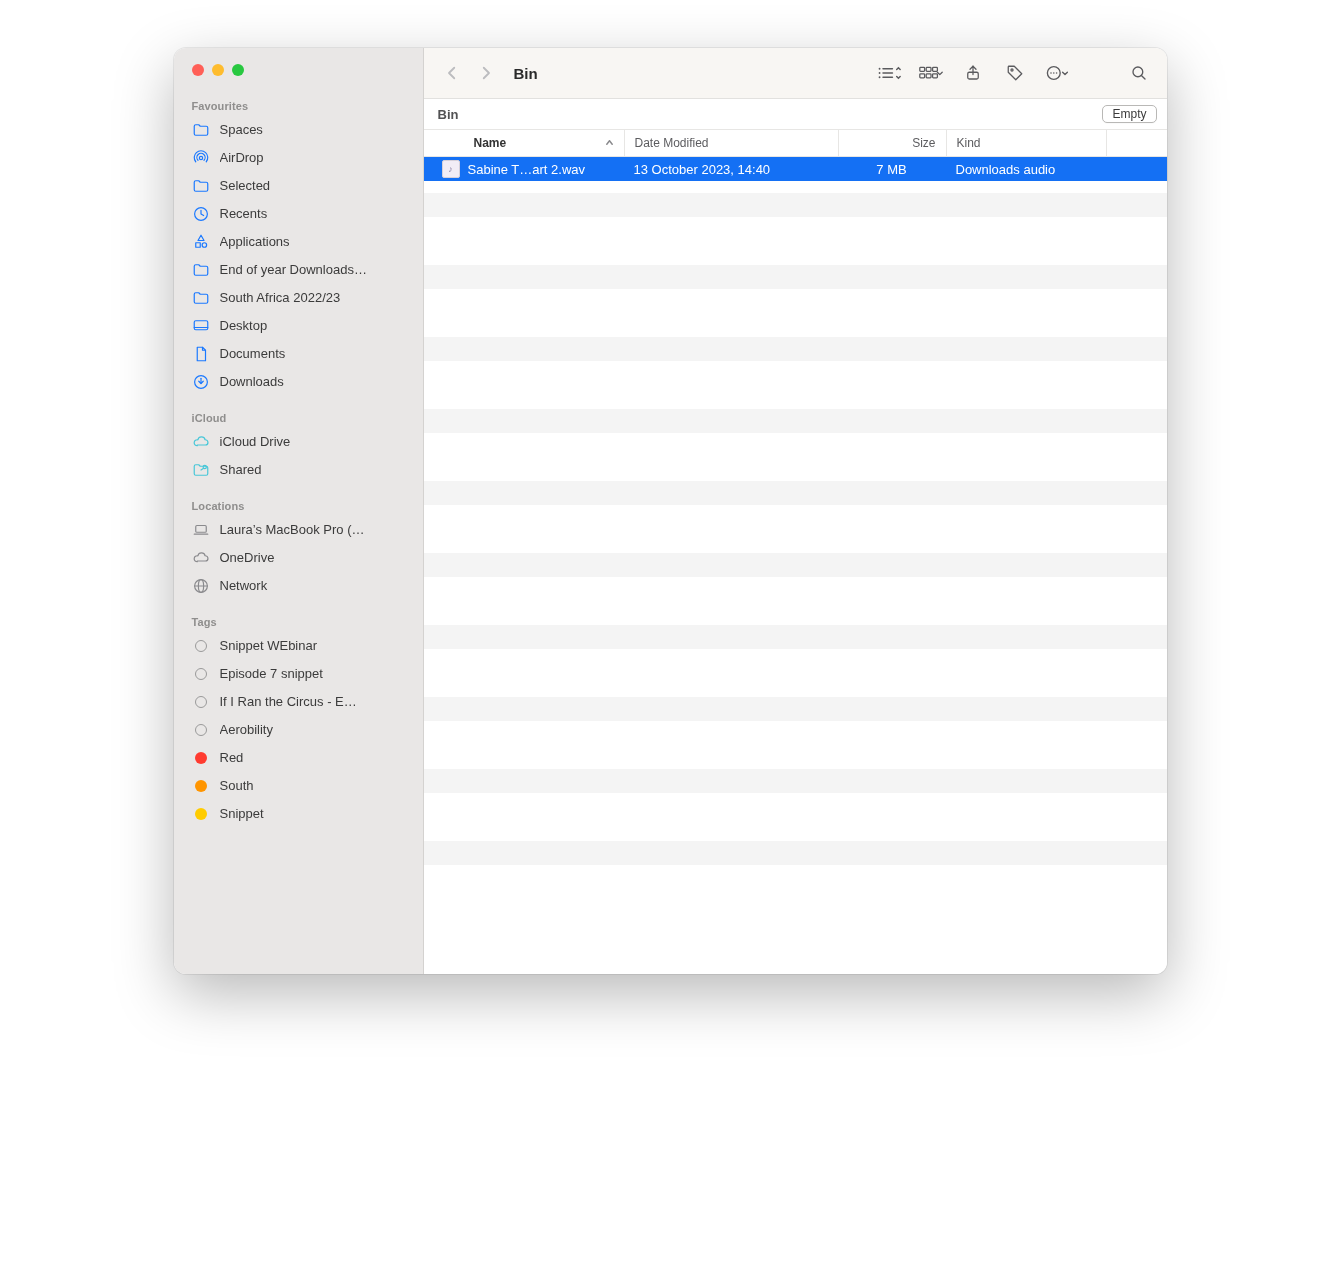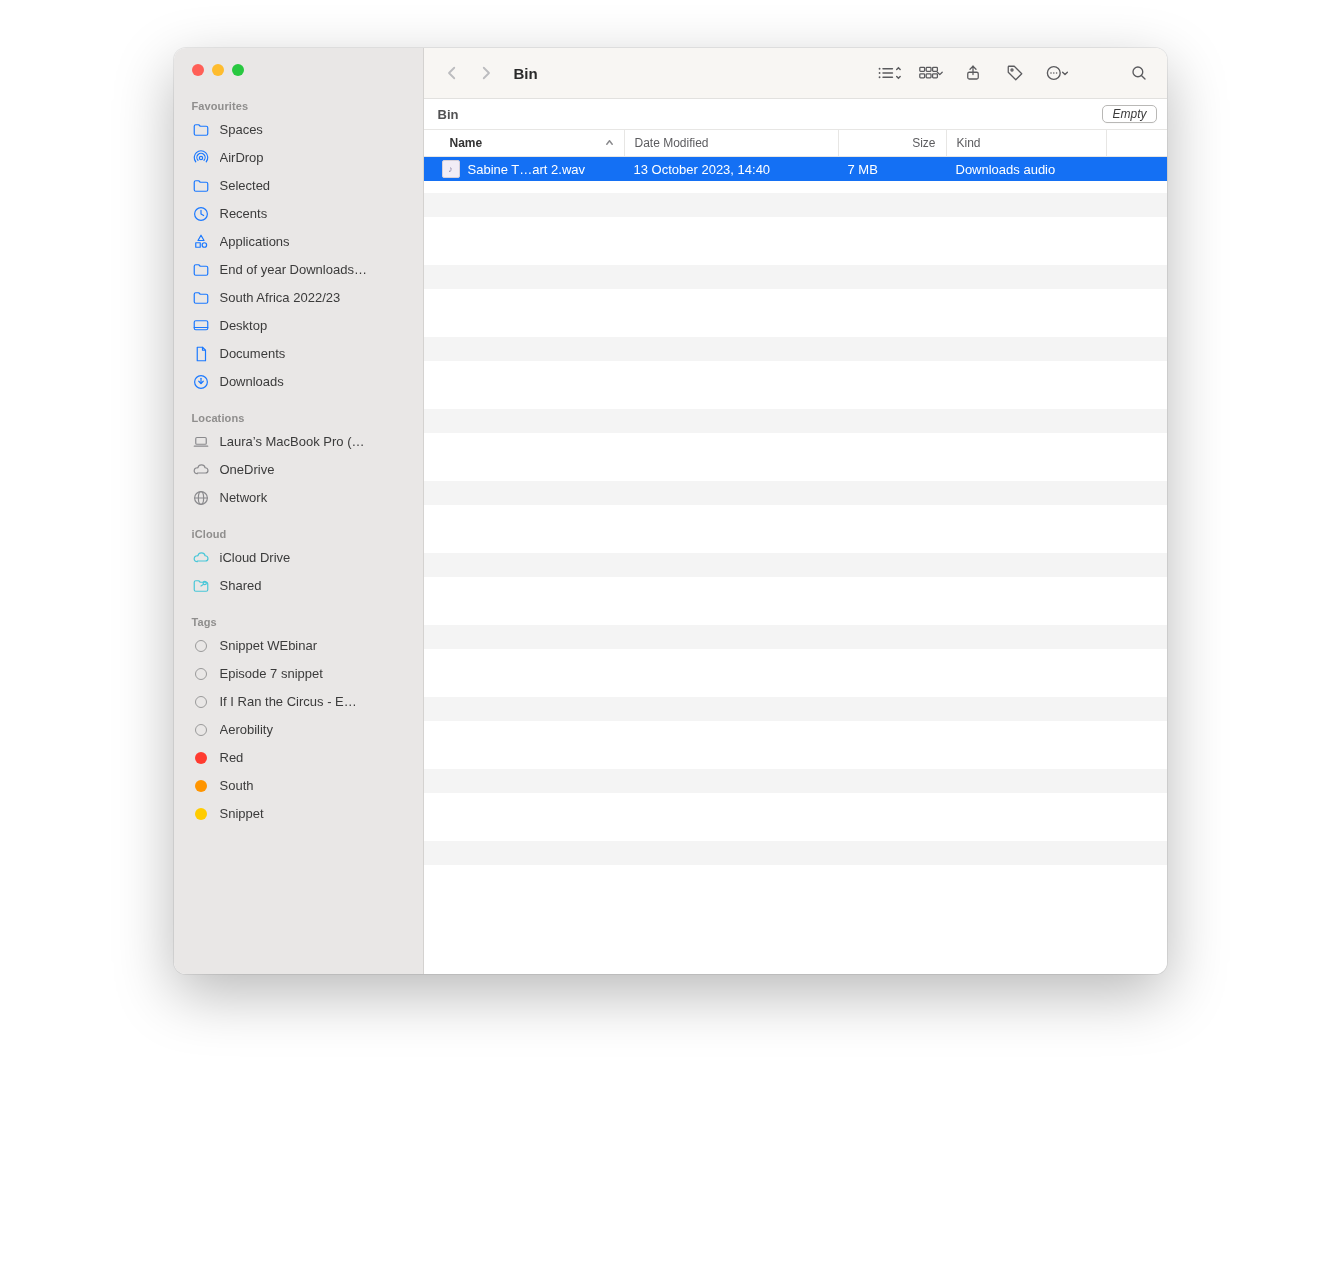--- a/index.html
+++ b/index.html
@@ -91,52 +91,51 @@
     display:flex;align-items:center;justify-content:space-between;
     padding:6px 10px 6px 14px;
     border-bottom:1px solid var(--header-border);
     background:#fff;
   }
   .loc-name{font-weight:600;color:#525253;font-size:13px;}
   .empty-btn{
     border:1px solid #b9b8b6;background:#fff;border-radius:5px;
     padding:1px 9px;font-size:12px;color:#3b3b3b;
     box-shadow:0 1px 0 rgba(0,0,0,.02);
-    font-style:italic;
   }
   
   .cols{
     display:grid;
     grid-template-columns:200px 214px 108px 160px 1fr;
     align-items:center;
     height:26px;flex:0 0 26px;
     border-bottom:1px solid var(--header-border);
     font-size:12px;color:#5c5c5f;
     background:#fff;
   }
   .col{padding:0 10px;display:flex;align-items:center;gap:6px;border-left:1px solid var(--header-border);height:100%;}
-  .col:first-child{border-left:none;padding-left:26px;text-align:center;}
+  .col:first-child{border-left:none;padding-left:50px;text-align:center;}
   .col.name{font-weight:600;color:#333;justify-content:space-between;}
   .col.size{justify-content:flex-end;}
   .sort-ind svg{width:9px;height:9px;color:#8a8a8d;}
   
   .list{flex:1 1 auto;overflow:auto;background:#fff;}
   .row{
     display:grid;
     grid-template-columns:200px 214px 108px 160px 1fr;
     align-items:center;
     height:24px;font-size:13px;
     padding:0;
   }
   .row.stripe{background:var(--row-stripe);}
   .row.sel{background:var(--row-sel-bg);color:var(--row-sel-text);}
   .cell{padding:0 10px;white-space:nowrap;overflow:hidden;text-overflow:ellipsis;}
   .cell.name{display:flex;align-items:center;gap:8px;padding-left:18px;}
   .fileicon{width:16px;height:16px;background:#f2edf6;border:1px solid #d5d0da;border-radius:2px;display:inline-flex;align-items:center;justify-content:center;color:#8f86a7;font-size:9px;}
-  .cell.size{text-align:left;}
+  .cell.size{text-align:center;}
   .spacer-rows .row{height:24px;margin-top:12px;border-radius:0;}
   .status{
     height:24px;flex:0 0 24px;
     border-top:1px solid var(--header-border);
     background:#fafaf9;
     display:flex;align-items:center;justify-content:center;
     font-size:12px;color:#6d6d70;
   }
 </style>
 </head>
@@ -236,20 +235,41 @@
                 <svg viewBox="0 0 24 24" stroke="#1b79ff" fill="none" stroke-width="1.6" stroke-linecap="round" stroke-linejoin="round">
                   <circle cx="12" cy="12" r="8.5"></circle>
                   <polyline points="9 11 12 14 15 11"></polyline>
                   <line x1="12" y1="7" x2="12" y2="14"></line>
                 </svg>
               </span>
               <span class="lbl">Downloads</span>
             </div>
           </div>
           <div class="side-section">
+            <div class="side-heading">iCloud</div>
+            <div class="side-item">
+              <span class="side-icon">
+                <svg viewBox="0 0 24 24" stroke="#48c7d8" fill="none" stroke-width="1.6" stroke-linecap="round" stroke-linejoin="round">
+                  <path d="M7 17a4 4 0 1 1 .8-7.9A5 5 0 0 1 17.5 9a3.5 3.5 0 0 1 .5 7H7z"></path>
+                </svg>
+              </span>
+              <span class="lbl">iCloud Drive</span>
+            </div>
+            <div class="side-item">
+              <span class="side-icon">
+                <svg viewBox="0 0 24 24" stroke="#48c7d8" fill="none" stroke-width="1.6" stroke-linecap="round" stroke-linejoin="round">
+                  <path d="M3 7a2 2 0 0 1 2-2h4l2 2h8a2 2 0 0 1 2 2v8a2 2 0 0 1-2 2H5a2 2 0 0 1-2-2V7z"></path>
+                  <circle cx="17" cy="8" r="2.2"></circle>
+                  <path d="M15 10l-3 2"></path>
+                </svg>
+              </span>
+              <span class="lbl">Shared</span>
+            </div>
+          </div>
+          <div class="side-section">
             <div class="side-heading">Locations</div>
             <div class="side-item">
               <span class="side-icon">
                 <svg viewBox="0 0 24 24" stroke="#8a8a8d" fill="none" stroke-width="1.6" stroke-linecap="round" stroke-linejoin="round">
                   <rect x="5" y="6" width="14" height="9" rx="1.5"></rect>
                   <line x1="3" y1="17.5" x2="21" y2="17.5"></line>
                 </svg>
               </span>
               <span class="lbl">Laura’s MacBook Pro (…</span>
             </div>
@@ -263,41 +283,20 @@
             </div>
             <div class="side-item">
               <span class="side-icon">
                 <svg viewBox="0 0 24 24" stroke="#8a8a8d" fill="none" stroke-width="1.6" stroke-linecap="round" stroke-linejoin="round">
                   <circle cx="12" cy="12" r="8.5"></circle>
                   <ellipse cx="12" cy="12" rx="3.5" ry="8.5"></ellipse>
                   <line x1="3.5" y1="12" x2="20.5" y2="12"></line>
                 </svg>
               </span>
               <span class="lbl">Network</span>
-            </div>
-          </div>
-          <div class="side-section">
-            <div class="side-heading">iCloud</div>
-            <div class="side-item">
-              <span class="side-icon">
-                <svg viewBox="0 0 24 24" stroke="#48c7d8" fill="none" stroke-width="1.6" stroke-linecap="round" stroke-linejoin="round">
-                  <path d="M7 17a4 4 0 1 1 .8-7.9A5 5 0 0 1 17.5 9a3.5 3.5 0 0 1 .5 7H7z"></path>
-                </svg>
-              </span>
-              <span class="lbl">iCloud Drive</span>
-            </div>
-            <div class="side-item">
-              <span class="side-icon">
-                <svg viewBox="0 0 24 24" stroke="#48c7d8" fill="none" stroke-width="1.6" stroke-linecap="round" stroke-linejoin="round">
-                  <path d="M3 7a2 2 0 0 1 2-2h4l2 2h8a2 2 0 0 1 2 2v8a2 2 0 0 1-2 2H5a2 2 0 0 1-2-2V7z"></path>
-                  <circle cx="17" cy="8" r="2.2"></circle>
-                  <path d="M15 10l-3 2"></path>
-                </svg>
-              </span>
-              <span class="lbl">Shared</span>
             </div>
           </div>
           <div class="side-section">
             <div class="side-heading">Tags</div>
             <div class="side-item">
               <span class="tag-circle"></span>
               <span class="lbl">Snippet WEbinar</span>
             </div>
             <div class="side-item">
               <span class="tag-circle"></span>

